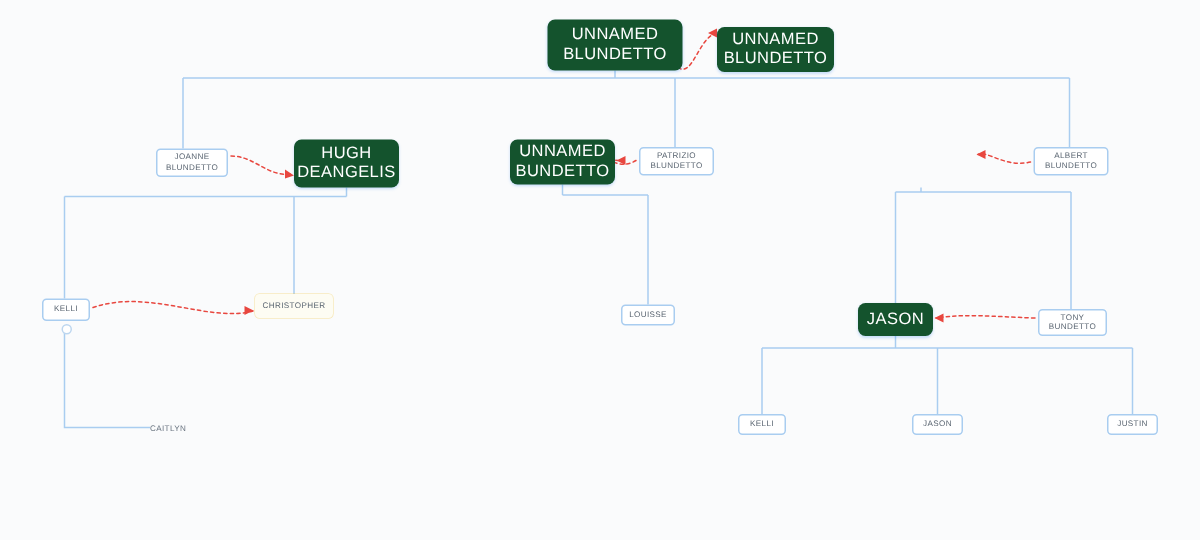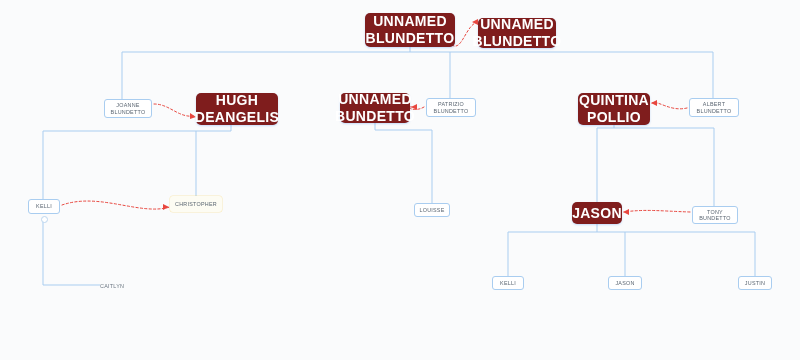--- a/index.html
+++ b/index.html
@@ -26,25 +26,25 @@
     position: absolute;
     box-sizing: border-box;
     display: flex;
     align-items: center;
     justify-content: center;
     text-align: center;
     line-height: 1.18;
     z-index: 3;
   }
   .node-primary {
-    background: #7f1d1d;
+    background: #14532d;
     color: #ffffff;
     border-radius: 5px;
-    font-weight: bold;
-    font-size: 14px;
+    font-weight: normal;
+    font-size: 11px;
     letter-spacing: 0.3px;
     box-shadow: 0 1px 2px rgba(45,130,245,0.25);
   }
   .node-plain {
     background: #ffffff;
     color: #5b6672;
     border: 1px solid #a9cdf0;
     border-radius: 3px;
     font-size: 5.4px;
     letter-spacing: 0.25px;
@@ -148,39 +148,35 @@
   <div class="node node-primary" style="left:478px; top:18px; width:78px; height:30px;">
     <span class="node-label">UNNAMED
 BLUNDETTO</span>
   </div>
 
   <div class="node node-plain" style="left:104px; top:99px; width:48px; height:19px;">
     <span class="node-label">JOANNE
 BLUNDETTO</span>
   </div>
 
-  <div class="node node-primary" style="left:196px; top:93px; width:82px; height:32px;">
+  <div class="node node-primary" style="left:196px; top:93px; width:70px; height:32px;">
     <span class="node-label">HUGH
 DEANGELIS</span>
   </div>
 
   <div class="node node-primary" style="left:340px; top:93px; width:70px; height:30px;">
     <span class="node-label">UNNAMED
 BUNDETTO</span>
   </div>
 
   <div class="node node-plain" style="left:426px; top:98px; width:50px; height:19px;">
     <span class="node-label">PATRIZIO
 BLUNDETTO</span>
   </div>
 
-  <div class="node node-primary" style="left:578px; top:93px; width:72px; height:32px;">
-    <span class="node-label">QUINTINA
-POLLIO</span>
-  </div>
 
   <div class="node node-plain" style="left:689px; top:98px; width:50px; height:19px;">
     <span class="node-label">ALBERT
 BLUNDETTO</span>
   </div>
 
   <div class="node node-plain" style="left:28px; top:199px; width:32px; height:15px;">
     <span class="node-label">KELLI</span>
   </div>
   <span class="port" style="left:41px; top:216px;"></span>

